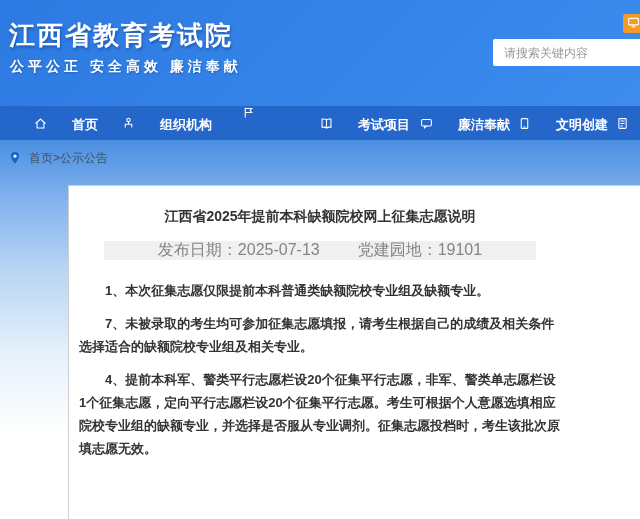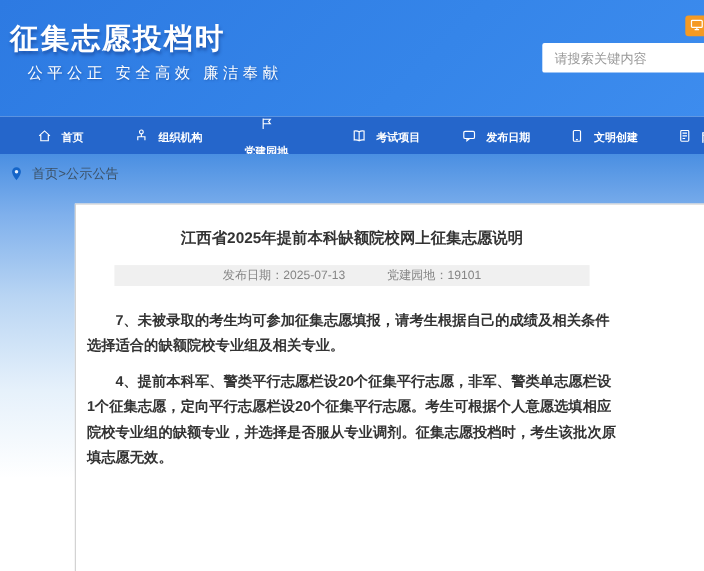--- a/index.html
+++ b/index.html
@@ -4,34 +4,34 @@
 <style>
   html,body{margin:0;padding:0;}
   .page{position:relative;width:640px;height:519px;overflow:hidden;background:#fff;
         font-family:"Liberation Sans","DejaVu Sans",sans-serif;}
 
   
   .header{position:absolute;left:0;top:0;width:640px;height:106px;
           background:linear-gradient(135deg,#2d7ae2 0%,#3585e9 60%,#3d8cee 100%);}
   .site-title{position:absolute;left:9px;top:18px;font-size:26px;font-weight:bold;color:#fff;
               letter-spacing:2px;text-shadow:1px 2px 3px rgba(10,40,110,.45);}
-  .slogan{position:absolute;left:25px;top:58px;font-size:14px;font-weight:normal;color:#fff;
+  .slogan{position:absolute;left:10px;top:58px;font-size:14px;font-weight:bold;color:#fff;
           letter-spacing:4px;text-shadow:1px 1px 2px rgba(10,40,110,.35);}
   .search-input{position:absolute;left:493px;top:39px;width:180px;height:27px;border:none;
                 border-radius:2px;background:#fff;font-size:12px;padding:0 11px;color:#333;outline:none;
                 font-family:"Liberation Sans","DejaVu Sans",sans-serif;}
   .search-input::placeholder{color:#999;}
   .search-btn{position:absolute;left:623px;top:14px;width:32px;height:19px;background:#f59a23;
               border:none;border-radius:3px;display:flex;align-items:center;justify-content:flex-start;
               padding:0 0 0 4px;cursor:pointer;}
 
   
   .nav{position:absolute;left:0;top:106px;width:640px;height:34px;background:#2566cb;}
-  .nav-item{position:absolute;top:0;height:38px;display:flex;align-items:center;gap:9px;
-            color:#fff;font-size:10px;font-weight:bold;cursor:pointer;white-space:nowrap;}
+  .nav-item{position:absolute;top:0;height:38px;display:flex;align-items:center;gap:25px;
+            color:#fff;font-size:13px;font-weight:bold;cursor:pointer;white-space:nowrap;}
   .nav-item:nth-of-type(1){left:34px;}
   .nav-item:nth-of-type(2){left:122px;}
   .nav-item:nth-of-type(3){left:222px;flex-direction:column;}
   .nav-item:nth-of-type(4){left:320px;}
   .nav-item:nth-of-type(5){left:420px;}
   .nav-item:nth-of-type(6){left:518px;}
   .nav-item:nth-of-type(7){left:616px;}
   .nav-item svg{flex:0 0 auto;}
 
   
@@ -43,33 +43,33 @@
               gap:7px;cursor:pointer;}
   .breadcrumb span{font-size:12px;color:#3c5166;}
 
   
   .panel{position:absolute;left:68px;top:185px;width:580px;height:400px;background:#fff;
          border:1px solid #cfcfcf;box-sizing:border-box;}
   .article{padding:18px 12px 0 10px;width:482px;}
   .article-title{margin:2px 0 0;font-size:14px;font-weight:bold;color:#333;text-align:center;
                  line-height:20px;}
   .meta{margin:15px auto 0;width:432px;height:19px;background:#f0f0f0;display:flex;
-        align-items:center;justify-content:center;gap:38px;font-size:11px;color:#848484;}
+        align-items:center;justify-content:center;gap:38px;font-size:16px;color:#848484;}
   .meta b{font-weight:normal;}
   .article p{margin:10px 0 0;font-size:13px;font-weight:600;color:#333;line-height:23px;
              text-indent:2em;}
   .article p:first-of-type{margin-top:19px;}
 </style>
 </head>
 <body>
 
 <div class="page">
 
   <div class="header">
-    <div class="site-title">征集志愿投档时</div>
+    <div class="site-title">江西省教育考试院</div>
     <div class="slogan">公平公正 安全高效 廉洁奉献</div>
     <input class="search-input" type="text" placeholder="请搜索关键内容" style="">
     <button class="search-btn">
       <span>
         <svg width="13" height="13" viewBox="0 0 16 16" fill="none" stroke="#fff" stroke-width="1.4">
           <rect x="2" y="3" width="12" height="8" rx="1"></rect>
             <path d="M8 11v2M5.5 13.5h5"></path>
         </svg>
       </span>
     </button>
@@ -109,21 +109,21 @@
       </span>
       <span>考试项目</span>
     </div>
     <div class="nav-item">
       <span>
         <svg width="13" height="13" viewBox="0 0 16 16" fill="none" stroke="#fff" stroke-width="1.3">
           <rect x="2" y="3" width="12" height="8" rx="1.5"></rect>
             <path d="M5.5 11v2.5L8.5 11"></path>
         </svg>
       </span>
-      <span>发布日期</span>
+      <span>廉洁奉献</span>
     </div>
     <div class="nav-item">
       <span>
         <svg width="13" height="13" viewBox="0 0 16 16" fill="none" stroke="#fff" stroke-width="1.3">
           <rect x="4" y="2" width="8" height="12" rx="1.2"></rect>
             <path d="M7 12.2h2"></path>
         </svg>
       </span>
       <span>文明创建</span>
     </div>
@@ -154,19 +154,20 @@
     <div class="article">
       <h1 class="article-title">江西省2025年提前本科缺额院校网上征集志愿说明</h1>
       <div class="meta">
         <span>
           <b>发布日期：</b><b>2025-07-13</b>
         </span>
         <span>
           <b>党建园地：</b><b>19101</b>
         </span>
       </div>
+      <p>1、本次征集志愿仅限提前本科普通类缺额院校专业组及缺额专业。</p>
       <p>7、未被录取的考生均可参加征集志愿填报，请考生根据自己的成绩及相关条件选择适合的缺额院校专业组及相关专业。</p>
       <p>4、提前本科军、警类平行志愿栏设20个征集平行志愿，非军、警类单志愿栏设1个征集志愿，定向平行志愿栏设20个征集平行志愿。考生可根据个人意愿选填相应院校专业组的缺额专业，并选择是否服从专业调剂。征集志愿投档时，考生该批次原填志愿无效。</p>
 
     </div>
   </div>
 
 </div>
 
 </body></html>

